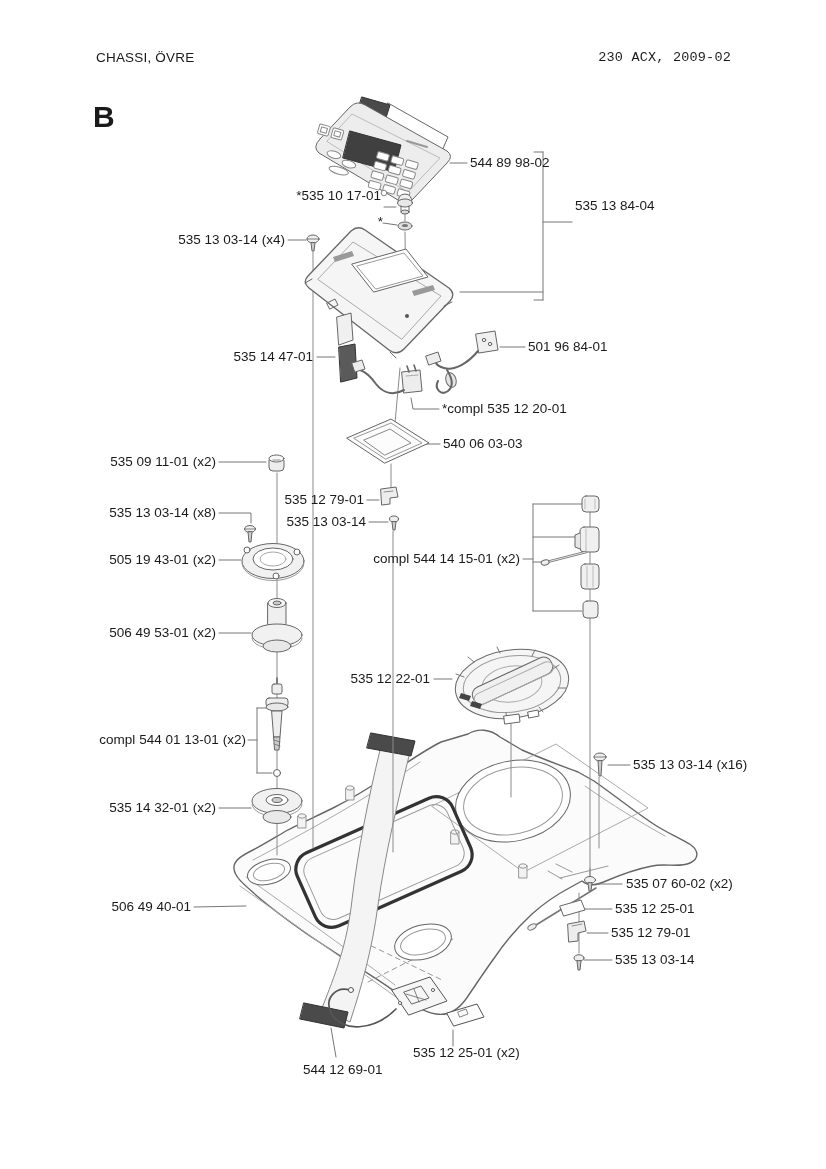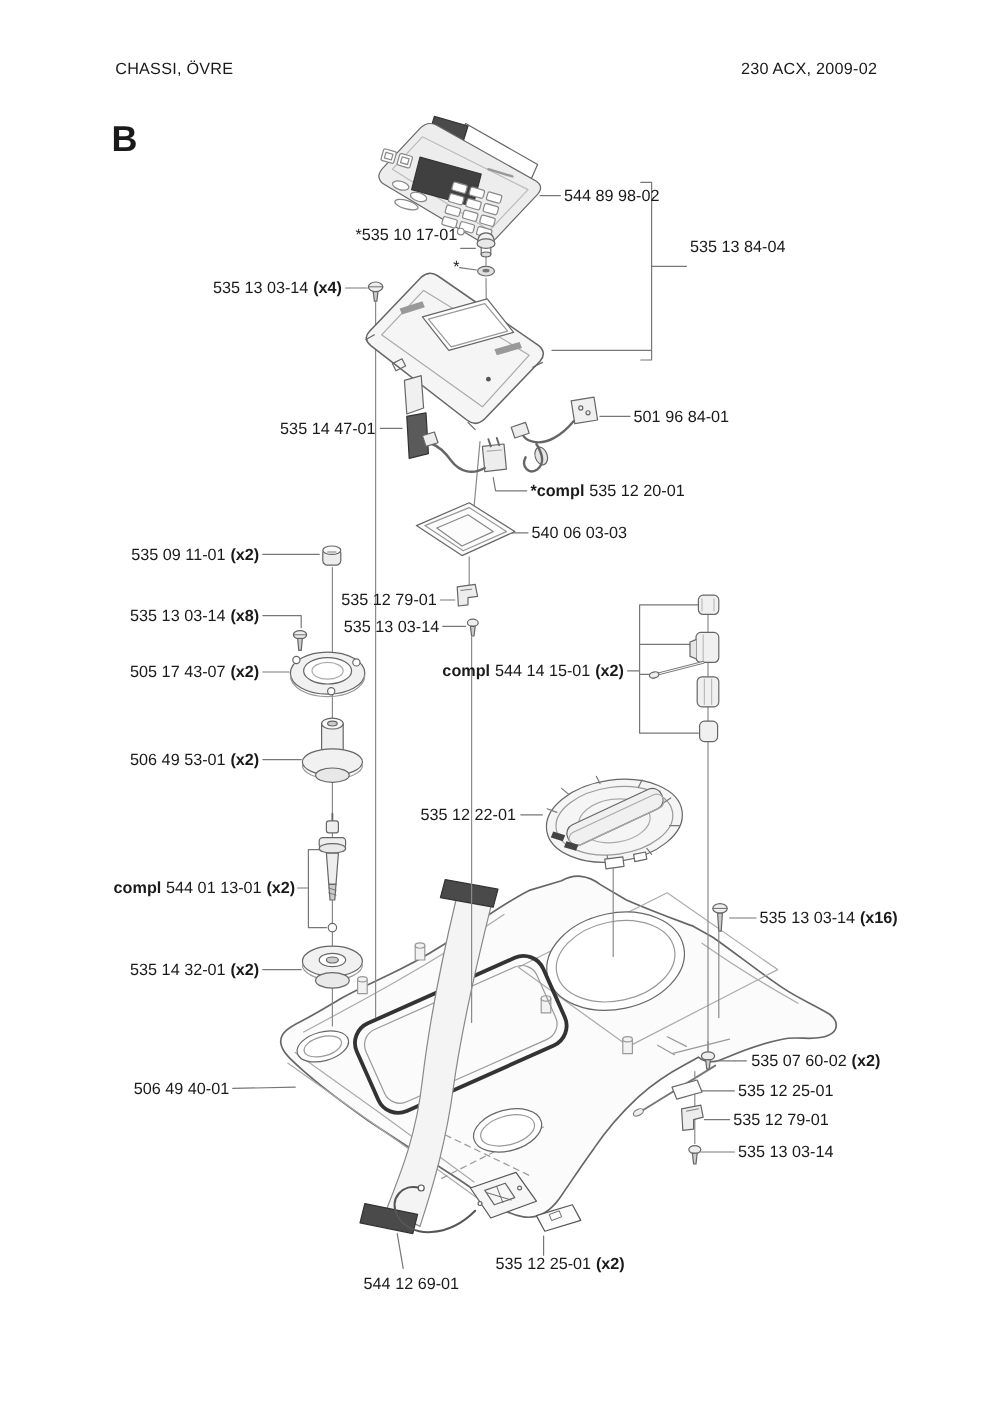--- a/index.html
+++ b/index.html
@@ -1,26 +1,26 @@
 <!DOCTYPE html>
 <html><head>
 <meta charset="utf-8">
 <style>
   html,body{margin:0;padding:0;background:#fff;}
   .page{position:relative;width:826px;height:1169px;background:#ffffff;
         font-family:"Liberation Sans",sans-serif;color:#1a1a1a;overflow:hidden;}
   .hdr{position:absolute;top:50px;font-size:13.5px;letter-spacing:.2px;}
   .hdr-left{left:96px;}
-  .hdr-right{right:95px;}
+  .hdr-right{right:95px;font-family:Liberation Mono, monospace;}
   .section-letter{position:absolute;left:93px;top:100px;font-size:30px;font-weight:bold;}
   svg.art{position:absolute;left:0;top:0;}
   .lbl{position:absolute;display:flex;gap:4px;font-size:13.5px;white-space:nowrap;
        transform:translateY(-50%);line-height:1;}
   .lbl span:empty{display:none;}
-  .b{font-weight:bold;}
+  .b{font-weight:normal;}
 </style>
 </head>
 <body>
 
 <div class="page">
 
   <div class="hdr hdr-left">CHASSI, ÖVRE</div>
   <div class="hdr hdr-right">230 ACX, 2009-02</div>
   <div class="section-letter">B</div>
 
@@ -374,21 +374,21 @@
   </div>
   <div class="lbl" style="right:610px;top:462px">
     <span>535 09 11-01</span>
       <span class="b">(x2)</span>
   </div>
   <div class="lbl" style="right:610px;top:513px">
     <span>535 13 03-14</span>
       <span class="b">(x8)</span>
   </div>
   <div class="lbl" style="right:610px;top:560px">
-    <span>505 17 43-07</span>
+    <span>505 19 43-01</span>
       <span class="b">(x2)</span>
   </div>
   <div class="lbl" style="right:610px;top:633px">
     <span>506 49 53-01</span>
       <span class="b">(x2)</span>
   </div>
   <div class="lbl" style="right:462px;top:500px">
     <span>535 12 79-01</span>
   </div>
   <div class="lbl" style="right:460px;top:522px">

